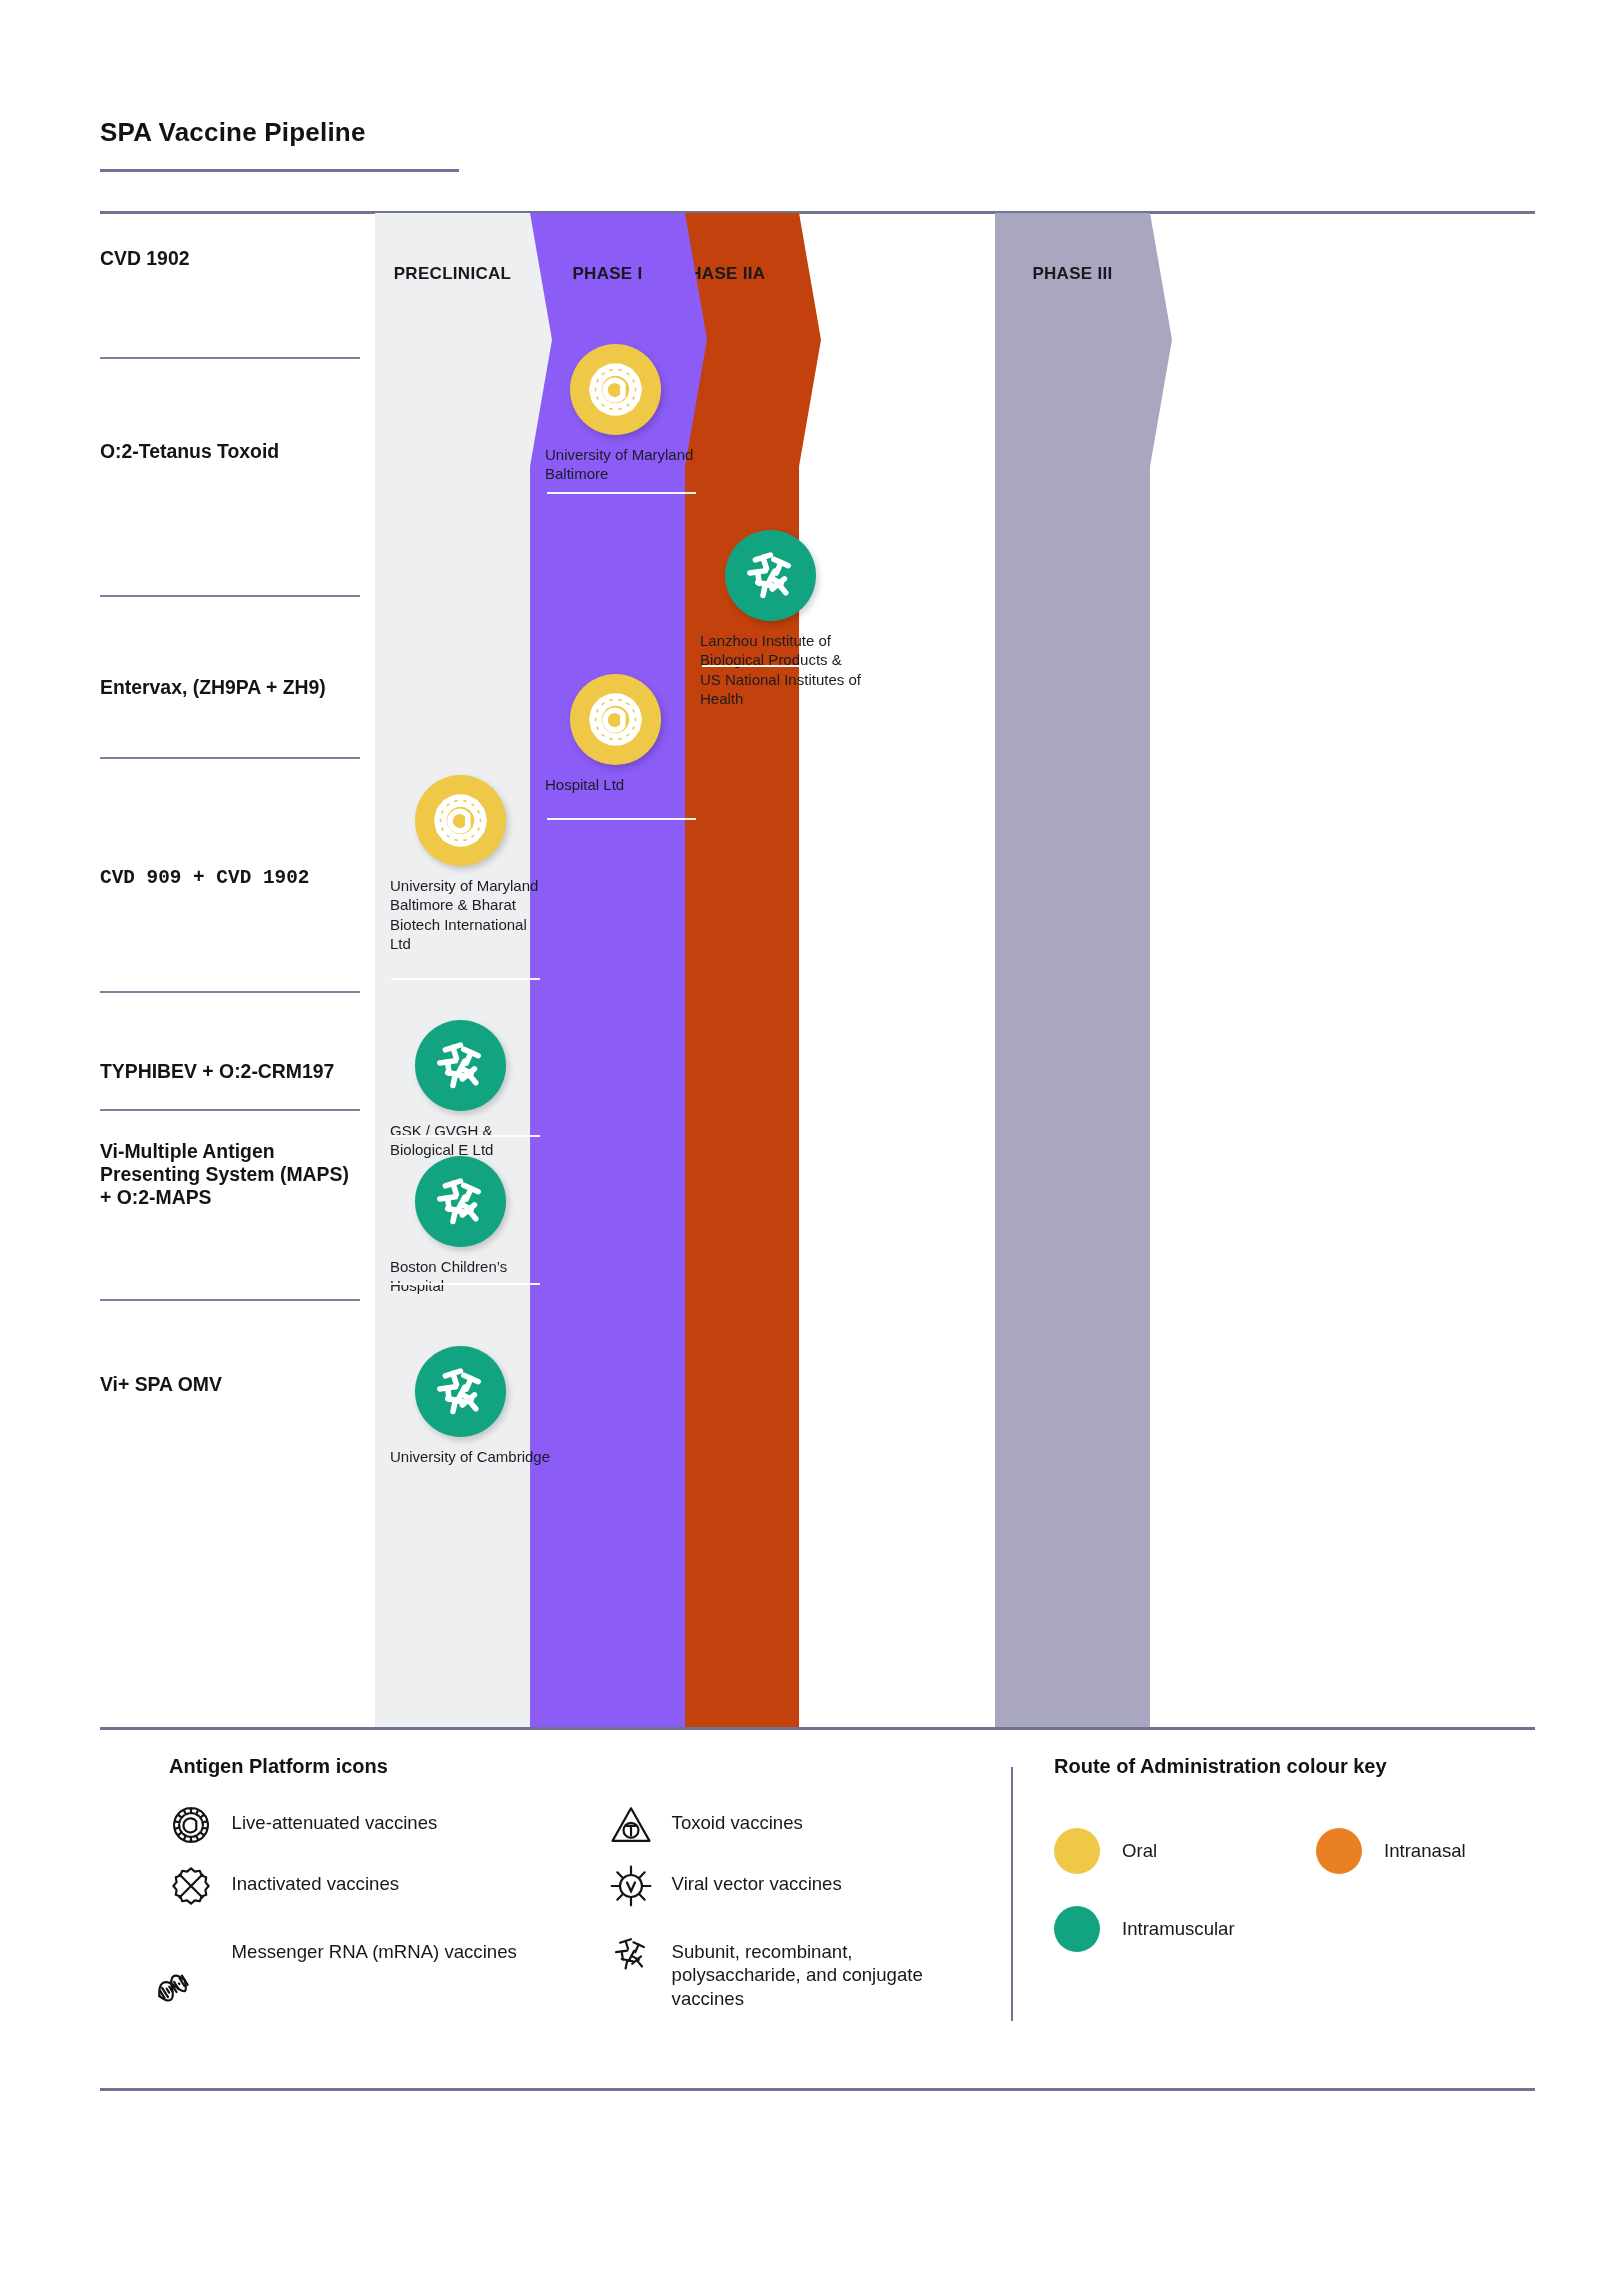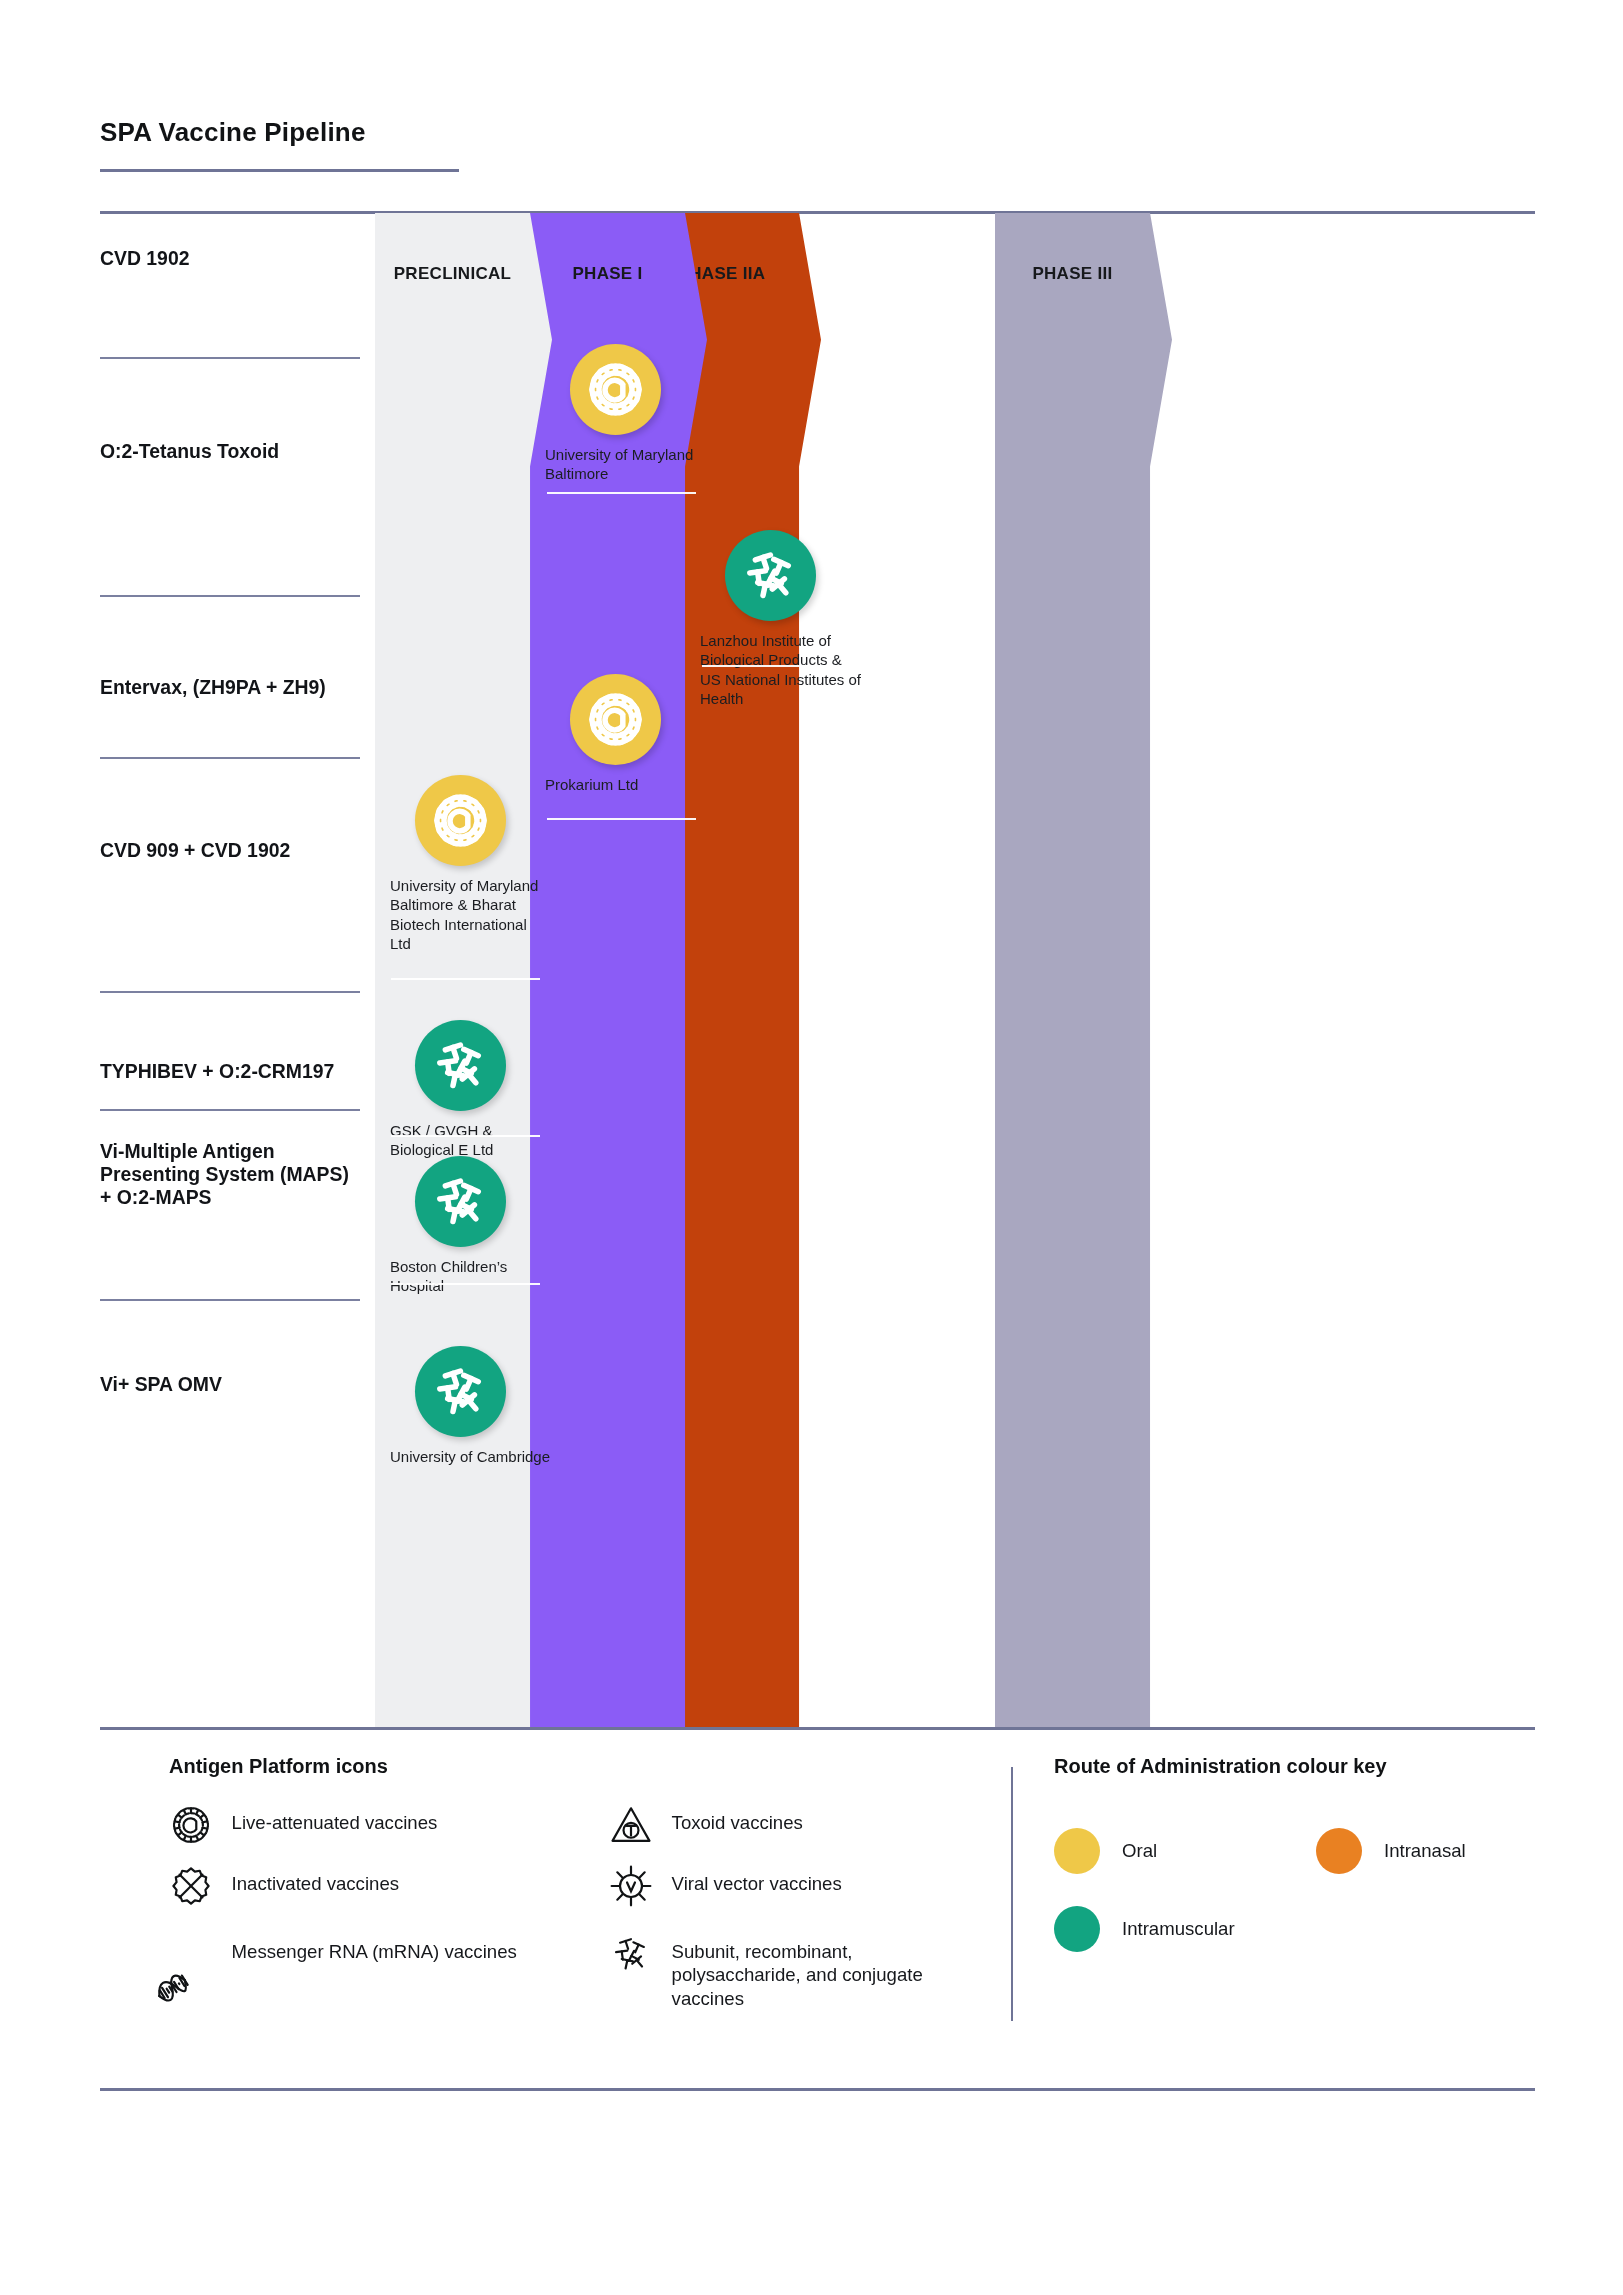--- a/index.html
+++ b/index.html
@@ -132,21 +132,21 @@
       </div>
       <div class="name-rule" style="top: 144px;"></div>
       <div class="name-row" style="top: 227px;">
         <div class="name-text">O:2-Tetanus Toxoid</div>
       </div>
       <div class="name-rule" style="top: 382px;"></div>
       <div class="name-row" style="top: 463px;">
         <div class="name-text">Entervax, (ZH9PA + ZH9)</div>
       </div>
       <div class="name-rule" style="top: 544px;"></div>
-      <div class="name-row" style="top: 626px;">
+      <div class="name-row" style="top: 654px; font-family: Liberation Mono, monospace;">
         <div class="name-text">CVD 909 + CVD 1902</div>
       </div>
       <div class="name-rule" style="top: 778px;"></div>
       <div class="name-row" style="top: 847px;">
         <div class="name-text">TYPHIBEV + O:2-CRM197</div>
       </div>
       <div class="name-rule" style="top: 896px;"></div>
       <div class="name-row" style="top: 927px;">
         <div class="name-text">Vi-Multiple Antigen Presenting System (MAPS) + O:2-MAPS</div>
       </div>
@@ -281,21 +281,21 @@
             <path d="M 50.0 77.0 A 27 27 0 0 1 42.6 76.0"></path>
             <path d="M 38.3 74.3 A 27 27 0 0 1 32.1 70.2"></path>
             <path d="M 28.9 66.8 A 27 27 0 0 1 25.1 60.4"></path>
             <path d="M 23.7 56.0 A 27 27 0 0 1 23.0 48.5"></path>
             <path d="M 23.7 44.0 A 27 27 0 0 1 26.3 37.0"></path>
             <path d="M 28.9 33.2 A 27 27 0 0 1 34.3 28.0"></path>
             <path d="M 38.3 25.7 A 27 27 0 0 1 45.4 23.4"></path>
     <path d="M62 42 A16 16 0 1 0 62 60 L62 44" stroke-width="9"></path>
   </svg>
         </div>
-        <div class="org">Prokarium Ltd</div>
+        <div class="org">Hospital Ltd</div>
       </div>
       <div class="entry-rule" style="left: 547px; top: 605px; z-index: 41;"></div>
       <div class="entry" style="left: 390px; top: 562px; z-index: 40;">
         <div class="bubble" style="background: rgb(239, 200, 72); margin-left: 25px;">
           <svg viewBox="0 0 100 100" fill="none" stroke="#ffffff" stroke-width="9" stroke-linecap="round">
     <line x1="50.0" y1="23.0" x2="50.0" y2="12.0"></line>
             <line x1="43.0" y1="12.0" x2="57.0" y2="12.0"></line>
             <line x1="61.7" y1="25.7" x2="66.5" y2="15.8"></line>
             <line x1="60.2" y1="12.7" x2="72.8" y2="18.8"></line>
             <line x1="71.1" y1="33.2" x2="79.7" y2="26.3"></line>

